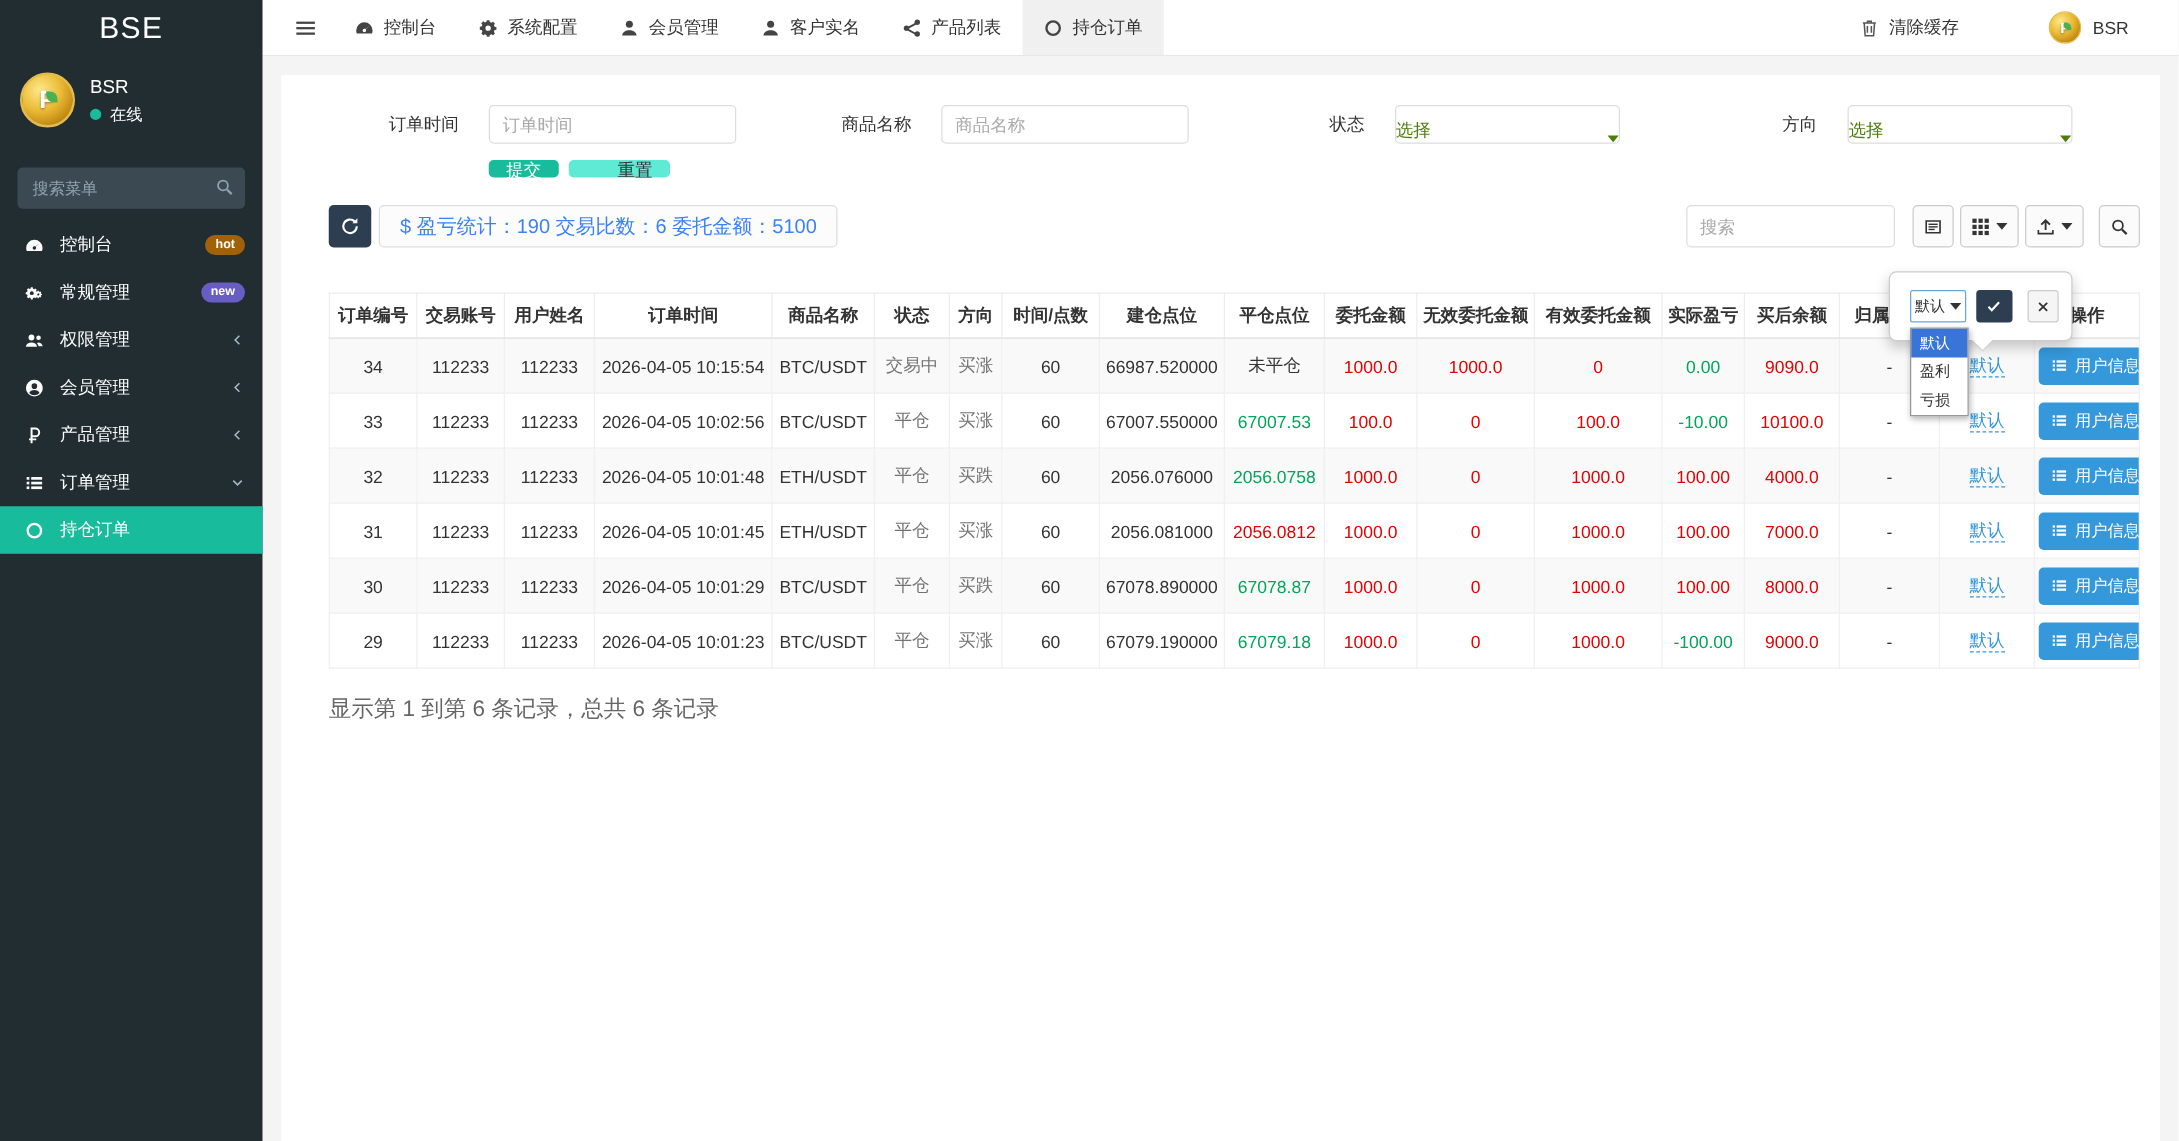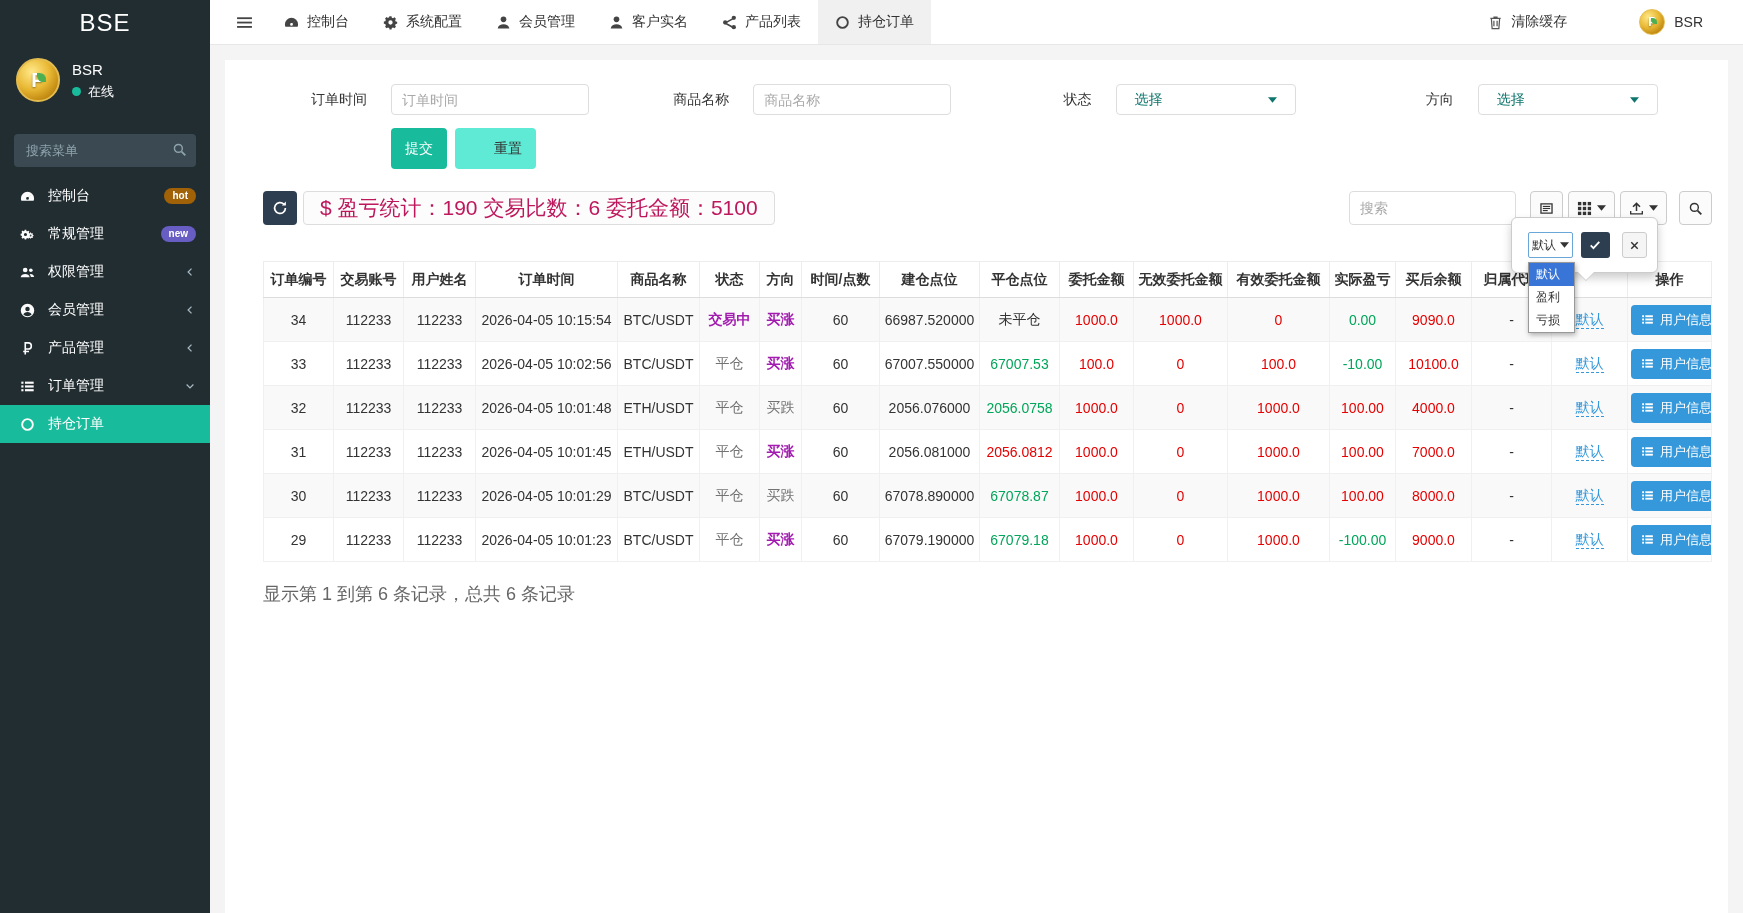--- a/index.html
+++ b/index.html
@@ -54,50 +54,50 @@
   
   .content { flex:1; padding:15px 15px 0; min-height:0; }
   .card { background:#fff; height:100%; padding:12px 16px 0 38px; }
 
   
   .filter-row { display:flex; margin-top:12px; }
   .filter-group { width:25%; display:flex; align-items:center; }
   .filter-label { flex:0 0 128px; padding-right:24px; text-align:right; color:#333; }
   .txt-input { width:198px; height:31px; border:1px solid #ddd; border-radius:4px; padding:0 10px; font-size:14px; color:#555; outline:none; }
   .txt-input::placeholder { color:#a9a9a9; }
-  .fake-select { width:180px; height:31px; border:1px solid #ddd; border-radius:4px; display:flex; align-items:center;
-       justify-content:space-between; padding:0 18px; color:#0f766e; cursor:pointer; background:#fff; }
+  .fake-select { width:180px; height:31px; border:1px solid #ddd; border-radius:4px; display:flex; align-items:flex-end;
+       justify-content:space-between; padding:0 0; color:#4d7c0f; cursor:pointer; background:#fff; }
   .caret-sm svg { width:9px; height:6px; }
   .btns-row { margin:13px 0 0 128px; display:flex; gap:8px; }
-  .btn { border:none; border-radius:4px; height:41px; padding:0 14px; font-size:14px; cursor:pointer; font-family:inherit; }
+  .btn { border:none; border-radius:4px; height:14px; padding:0 14px; font-size:14px; cursor:pointer; font-family:inherit; }
   .btn-submit { background:#18bc9c; color:#fff; }
   .btn-reset { background:#5eead4; color:#333;padding-left:39px; }
 
   
   .toolbar { margin-top:22px; display:flex; align-items:center; }
   .btn-refresh { width:34px; height:34px; border:none; border-radius:4px; background:#2c3e50; color:#fff;
        display:flex; align-items:center; justify-content:center; cursor:pointer; }
   .stats-box { margin-left:6px; height:34px; border:1px solid #ddd; background:#fcfcfc; border-radius:4px;
-       display:flex; align-items:center; padding:0 16px; color:#be185d; font-size:21px; white-space:nowrap; }
+       display:flex; align-items:center; padding:0 16px; color:#3b82f6; font-size:16px; white-space:nowrap; }
   .tb-spacer { flex:1; }
   .tb-search { width:167px; height:34px; border:1px solid #ddd; border-radius:4px; padding:0 10px; font-size:14px; color:#555; outline:none; }
   .tb-search::placeholder { color:#a9a9a9; }
   .tb-group { display:flex; gap:5px; margin-left:14px; }
   .tb-btn { height:34px; min-width:33px; padding:0 8px; background:#fbfbfb; border:1px solid #ccc; border-radius:4px;
        color:#333; display:flex; align-items:center; justify-content:center; gap:5px; cursor:pointer; }
   .tb-btn.lone { margin-left:12px; }
 
   
   table.grid { margin-top:36px; width:100%; border-collapse:collapse; table-layout:fixed; border:1px solid #ddd; }
   .grid th { height:36px; font-weight:bold; font-size:14px; text-align:center; border:1px solid #ededed;
        border-bottom:1px solid #ddd; padding:0 3px; white-space:nowrap; overflow:hidden; background:#fff; }
   .grid td { height:44px; text-align:center; font-size:14px; border:1px solid #f0f0f0; white-space:nowrap; overflow:hidden; padding:0 3px; }
   .grid tbody tr:nth-child(odd) { background:#f9f9f9; }
   .c-def { color:#333; } .c-red { color:#e60000; } .c-green { color:#00a65a; }
-  .c-teal { color:#a21caf;font-weight:bold; } .c-softred { color:#737373; }
+  .c-teal { color:#737373; } .c-softred { color:#737373; }
   .editable-link { color:#3498db; border-bottom:1px dashed #3498db; cursor:pointer; padding-bottom:1px; }
   .btn-userinfo { background:#3498db; color:#fff; border:none; border-radius:4px; height:30px; padding:0 10px;
        display:inline-flex; align-items:center; gap:6px; font-size:13px; cursor:pointer; font-family:inherit; }
   .btn-userinfo svg { width:13px; height:13px; }
   .table-footer { margin-top:20px; color:#666; font-size:18px; }
 
   
   .editable-popup { position:absolute; left:1511px; top:217px; width:147px; height:56px; background:#fff;
        border:1px solid #ccc; border-radius:6px; box-shadow:0 5px 10px rgba(0,0,0,.2);
        display:flex; align-items:center; gap:6px; padding:0 10px 0 16px; z-index:20; }

